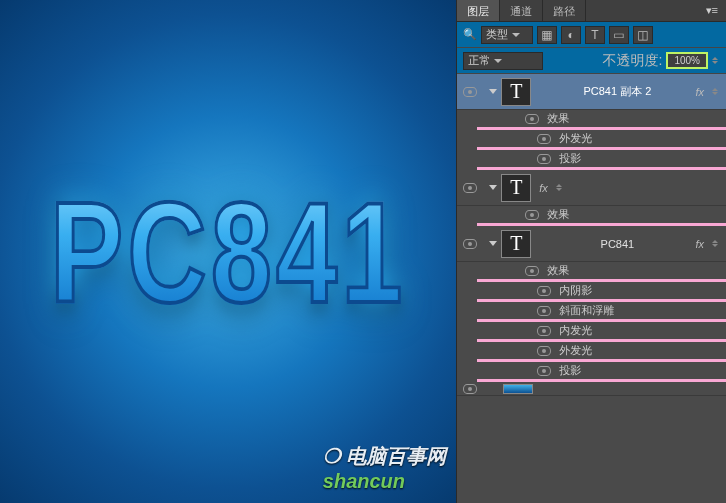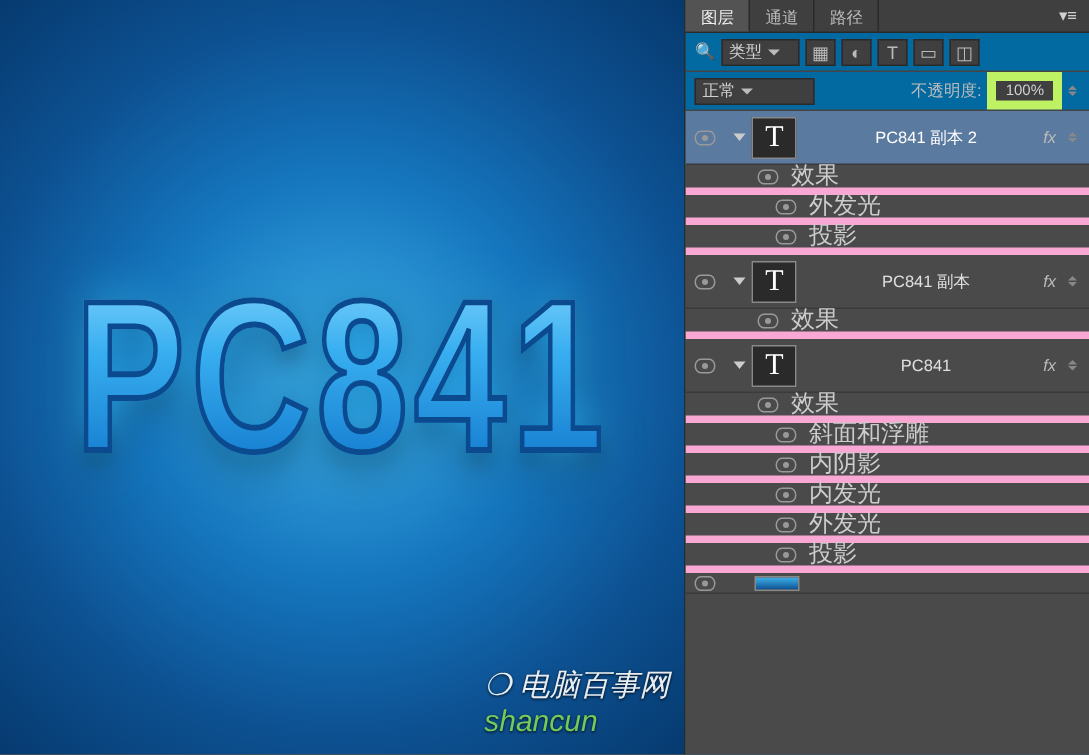--- a/index.html
+++ b/index.html
@@ -37,20 +37,21 @@
 }
 .watermark {
   position: absolute;
   right: 10px;
   bottom: 10px;
   color: #fff;
   font-size: 20px;
   font-style: italic;
   text-shadow: 0 1px 2px #000;
   opacity: .9;
+  font-weight: bold;
 }
 .watermark .s { color: #7ed957; }
 .panel-wrap {
   width: 286px;
   height: 503px;
   background: #0369a1;
   border-left: 1px solid #2a2a2a;
   display: flex;
   flex-direction: column;
 }
@@ -104,24 +105,24 @@
   height: 18px;
   display: flex;
   align-items: center;
   justify-content: center;
   background: #3f3f3f;
   border: 1px solid #2a2a2a;
   color: #bbb;
   cursor: pointer;
   font-size: 12px;
 }
-.label { color: #bbb; font-size: 11px; }
+.label { color: #bbb; font-size: 14px; }
 .value-box {
   background: #3f3f3f;
-  border: 6px solid #bef264;
+  border: 2px solid #bef264;
   padding: 1px 6px;
   font-size: 10px;
   min-width: 34px;
   text-align: right;
 }
 .small-chev {
   width: 8px;
   display: flex;
   flex-direction: column;
   gap: 1px;
@@ -187,24 +188,25 @@
 .fx-badge {
   color: #bbb;
   font-style: italic;
   font-size: 11px;
   margin-right: 8px;
 }
 .sub-row {
   display: flex;
   align-items: center;
   height: 20px;
-  font-size: 16px;
+  font-size: 11px;
   color: #ccc;
-  border-bottom: 5px solid #f9a8d4;
-  cursor: pointer;
+  border-bottom: 3px solid #f9a8d4;
+  cursor: pointer;
+  margin-left: 20px;
 }
 .sub-row .eye-col { width: 26px; }
 .eye {
   width: 14px; height: 10px;
   border: 1px solid #999;
   border-radius: 60% / 100%;
   position: relative;
 }
 .eye::after {
   content: '';
@@ -296,21 +298,20 @@
       <span class="eye" style="margin-right:8px"></span>
       <span>投影</span>
     </div>
       <div class="layer-row">
     <div class="eye-col">
           <span class="eye"></span>
         </div>
     <div class="indent" style="width:6px"></div>
     <div class="twisty"></div>
     <div class="thumb">T</div>
-    <div class="layer-name">PC841 副本</div>
     <span class="fx-badge">fx</span>
     <div class="small-chev">
           <span class="up"></span>
           <span class="dn"></span>
         </div>
   </div>
       <div class="sub-row">
     <div class="eye-col"></div>
     <div class="indent" style="width:22px"></div>
     <span class="eye" style="margin-right:8px"></span>
@@ -333,27 +334,27 @@
       <div class="sub-row">
     <div class="eye-col"></div>
     <div class="indent" style="width:22px"></div>
     <span class="eye" style="margin-right:8px"></span>
     <span>效果</span>
   </div>
       <div class="sub-row">
       <div class="eye-col"></div>
       <div class="indent" style="width:34px"></div>
       <span class="eye" style="margin-right:8px"></span>
+      <span>内阴影</span>
+    </div>
+      <div class="sub-row">
+      <div class="eye-col"></div>
+      <div class="indent" style="width:34px"></div>
+      <span class="eye" style="margin-right:8px"></span>
       <span>斜面和浮雕</span>
-    </div>
-      <div class="sub-row">
-      <div class="eye-col"></div>
-      <div class="indent" style="width:34px"></div>
-      <span class="eye" style="margin-right:8px"></span>
-      <span>内阴影</span>
     </div>
       <div class="sub-row">
       <div class="eye-col"></div>
       <div class="indent" style="width:34px"></div>
       <span class="eye" style="margin-right:8px"></span>
       <span>内发光</span>
     </div>
       <div class="sub-row">
       <div class="eye-col"></div>
       <div class="indent" style="width:34px"></div>

